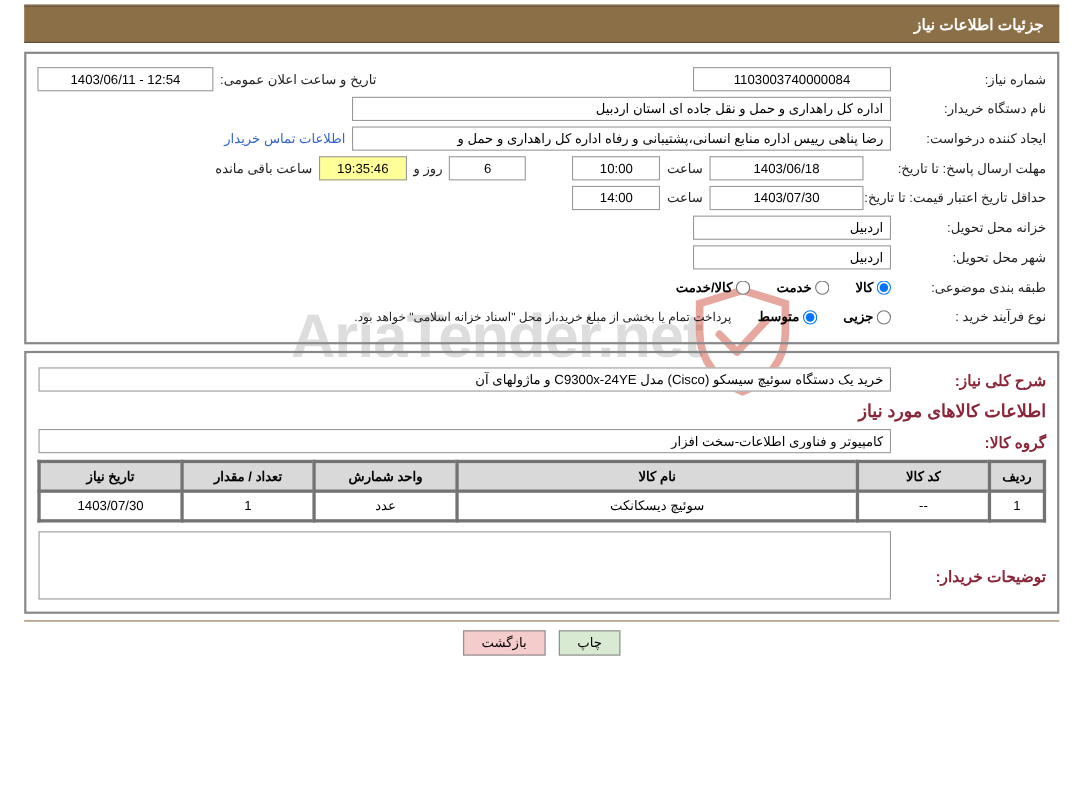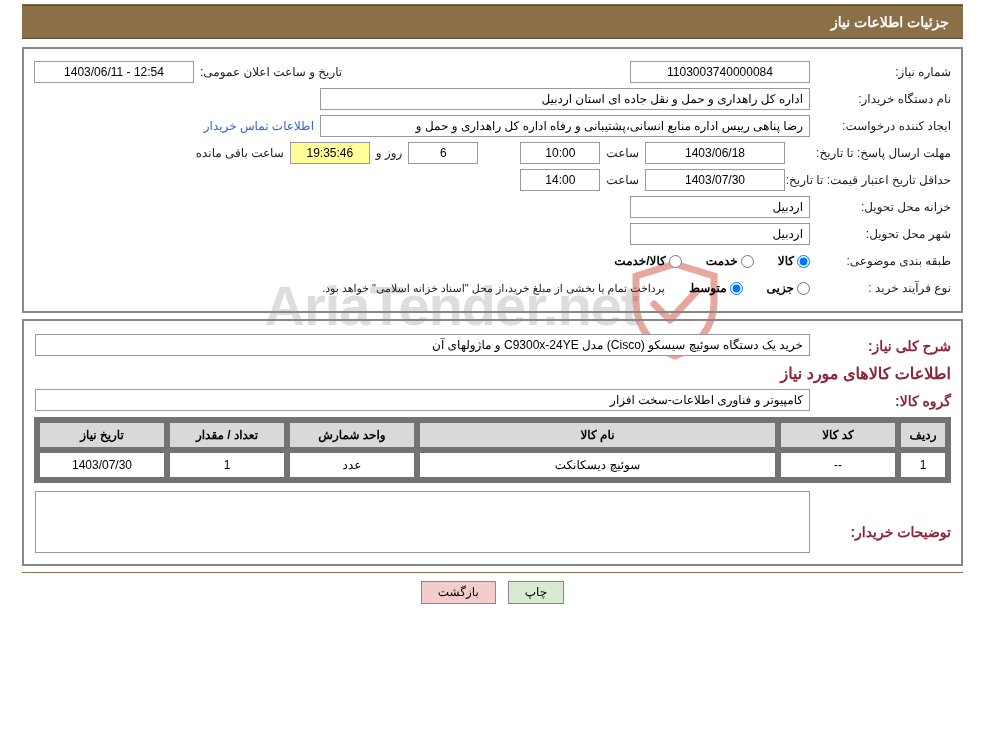--- a/index.html
+++ b/index.html
@@ -100,21 +100,21 @@
   }
   .full-input {
     width: 775px;
   }
   table.data {
     width: 100%;
     border-collapse: collapse;
     margin-top: 4px;
   }
   table.data th, table.data td {
-    border: 6px solid #737373;
+    border: 3px solid #737373;
     padding: 5px 6px;
     text-align: center;
     font-size: 12px;
   }
   table.data th {
     background: #d9d9d9;
     font-weight: bold;
   }
   table.data td {
     background: #fff;

